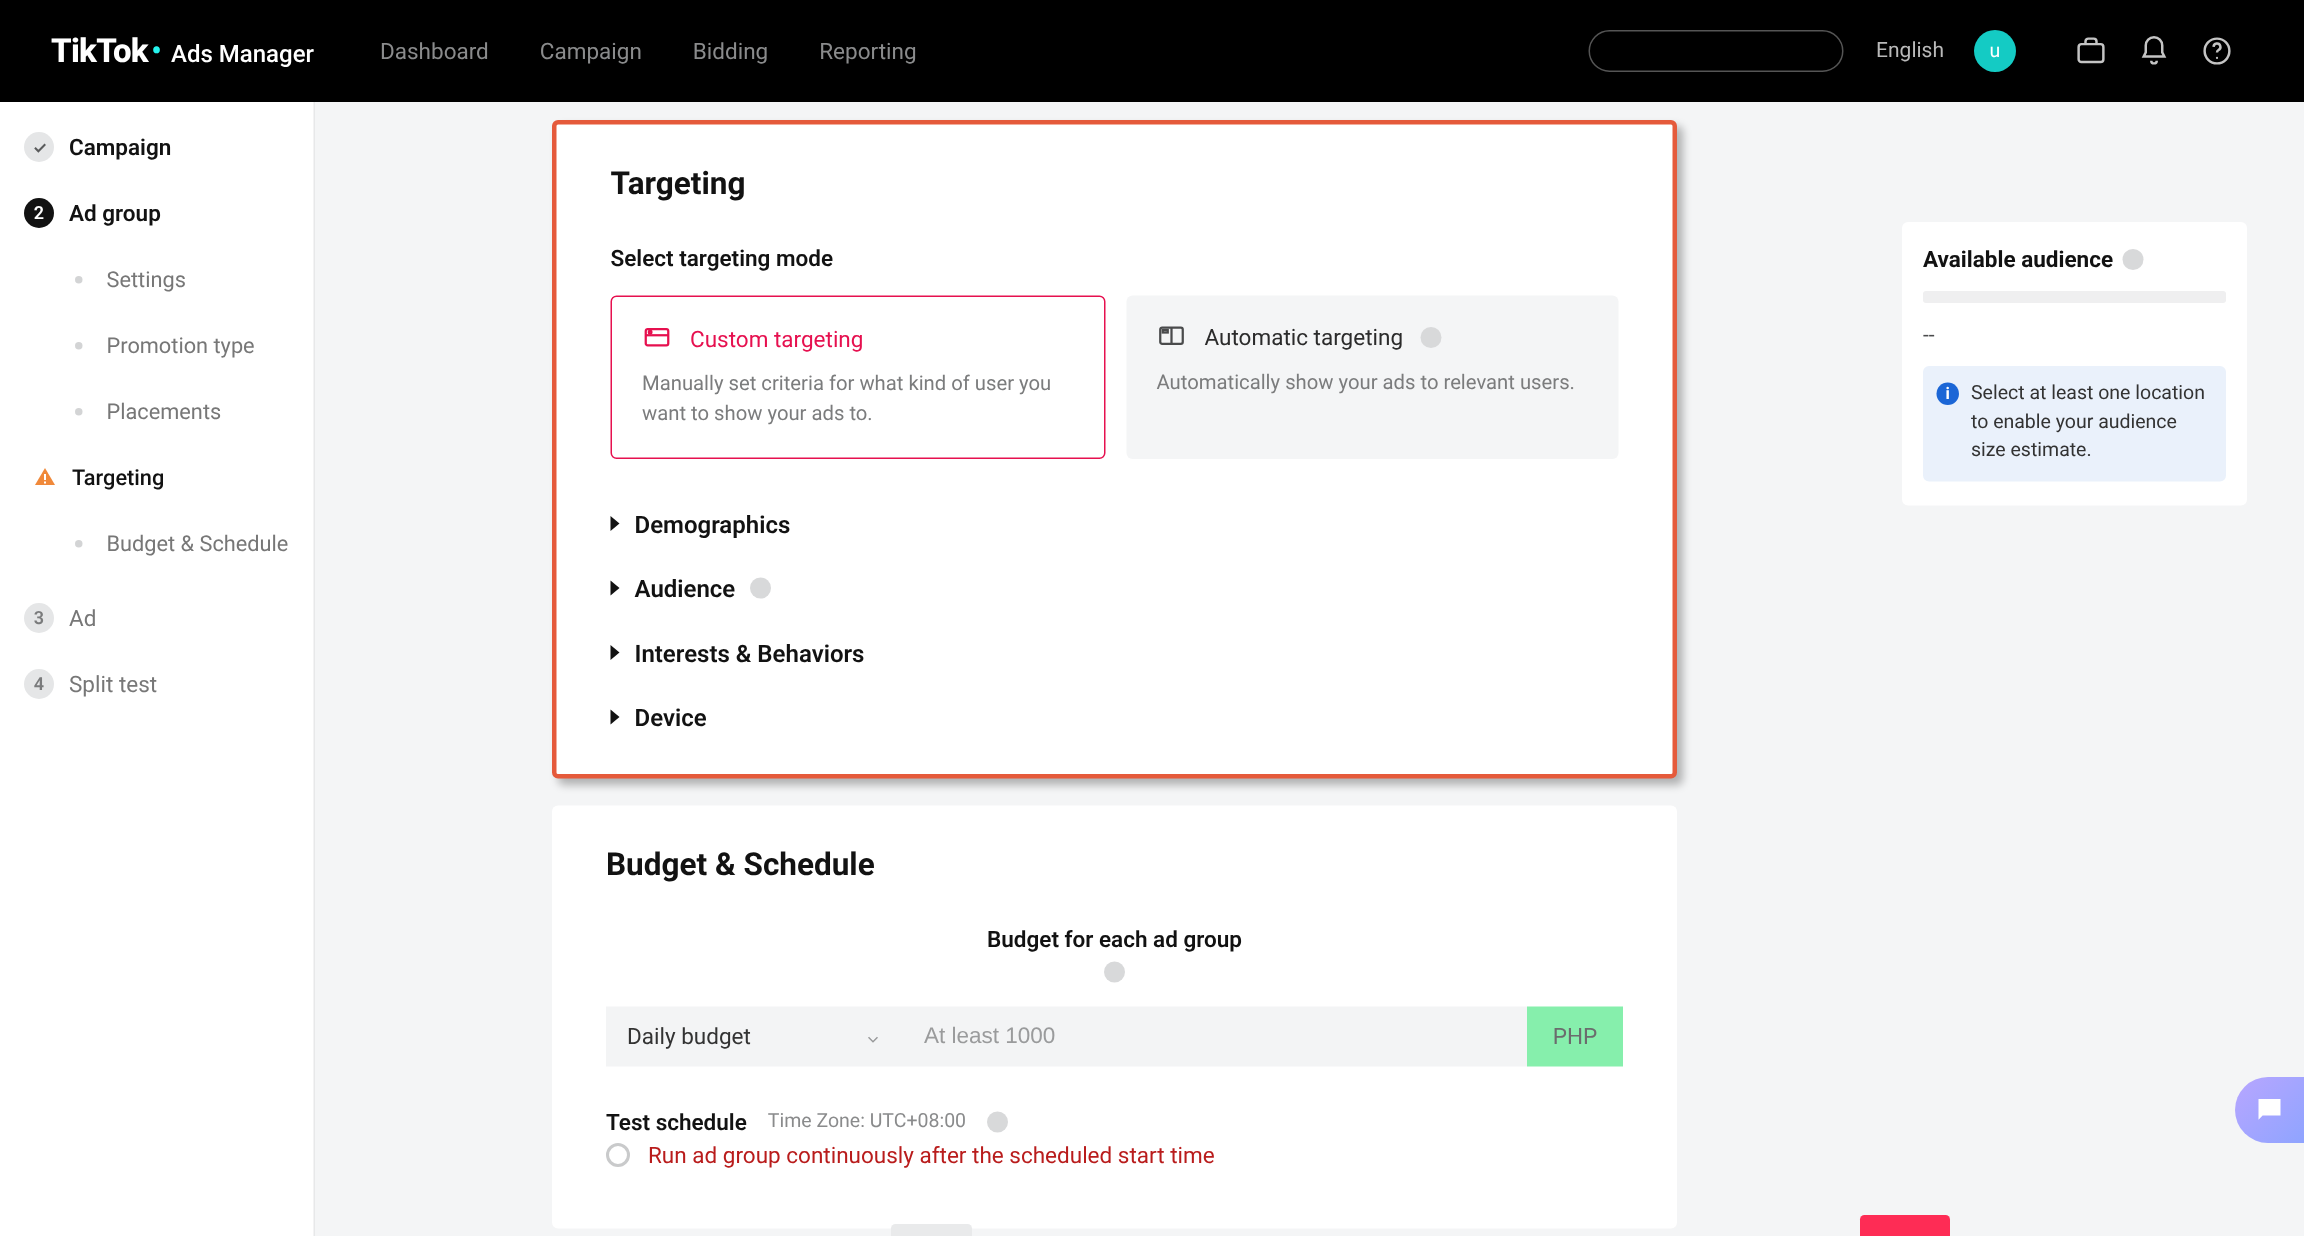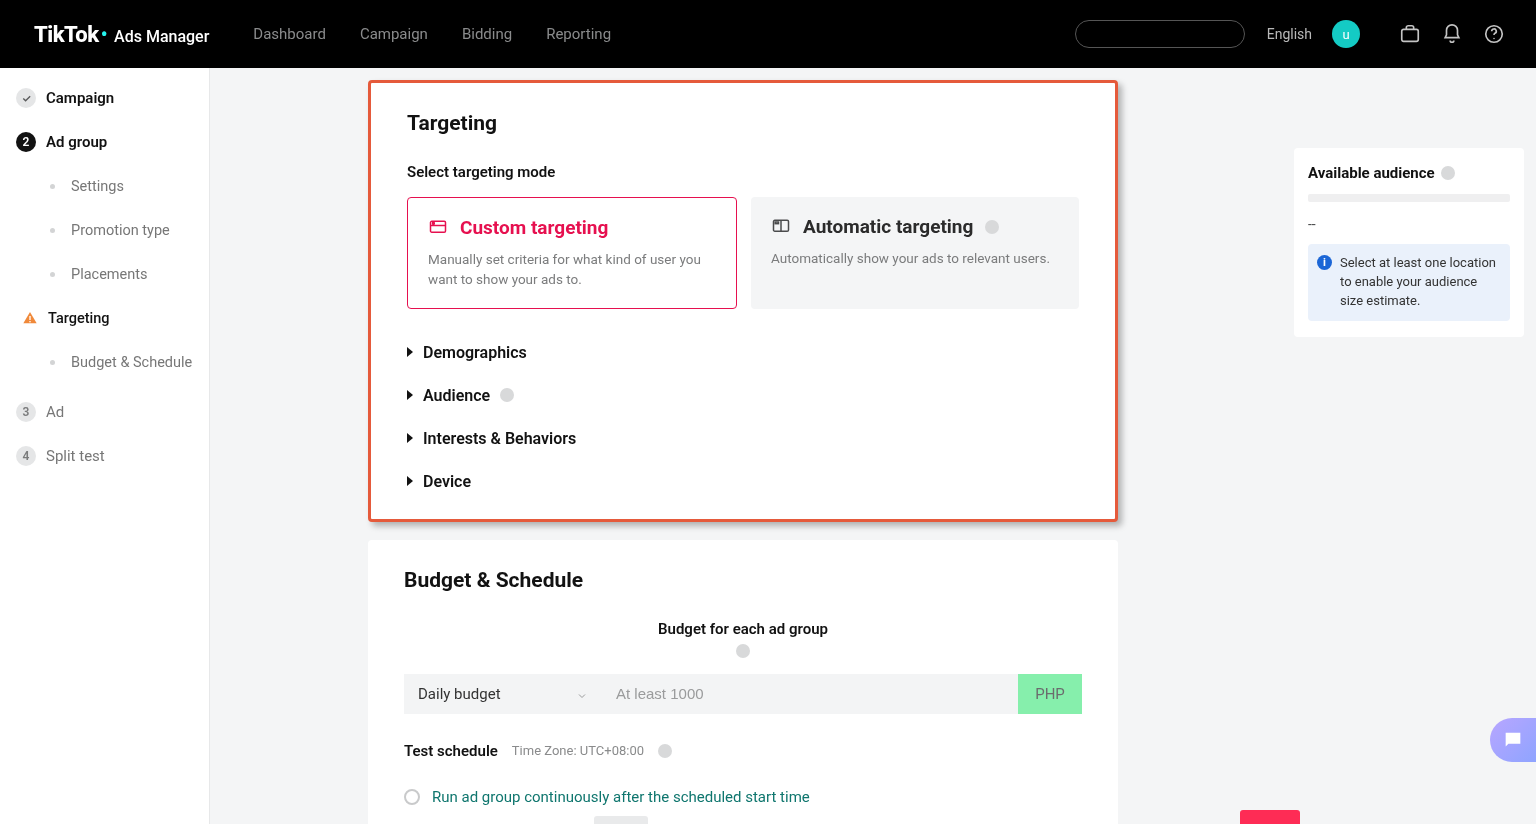--- a/index.html
+++ b/index.html
@@ -13,21 +13,21 @@
     position: relative;
   }
 
   
   .header {
     background: #000;
     color: #fff;
     height: 68px;
     display: flex;
     align-items: center;
-    padding: 0 30px 0 34px;
+    padding: 0 46px 0 34px;
   }
   .brand { display: flex; align-items: baseline; gap: 2px; }
   .brand .tt { font-weight: 800; font-size: 22px; letter-spacing: -0.5px; }
   .brand .cyan { color:#25f4ee; font-size:22px; line-height:0; }
   .brand .mgr { font-size: 16px; font-weight:500; color:#fff; margin-left:4px; }
   .nav { display:flex; gap:34px; margin-left:44px; }
   .nav a { color:#8a8b8c; font-size:15px; text-decoration:none; }
   .hspacer { flex:1; }
   .hpill {
     width:170px; height:28px; border:1.5px solid #555; border-radius:14px;
@@ -73,21 +73,21 @@
   .card h2 { font-size:21px; font-weight:700; margin-bottom:28px; }
   .sublabel { font-size:15px; font-weight:600; margin:8px 0 16px 0; display:flex; align-items:center; gap:6px;}
   .qmark { width:14px; height:14px; border-radius:50%; background:#d8d9da; display:inline-block; }
 
   .modes { display:flex; gap:14px; }
   .modecard {
     flex:1; border-radius:4px; padding:18px 20px 18px 20px;
   }
   .modecard.sel { border:1.5px solid #e6104f; background:#fff;}
   .modecard.unsel { background:#f4f5f6; }
-  .modecard .mh { display:flex; align-items:center; gap:12px; font-size:19px; font-weight:700; margin-bottom:10px;}
+  .modecard .mh { display:flex; align-items:center; gap:12px; font-size:15px; font-weight:400; margin-bottom:10px;}
   .modecard.sel .mh { color:#e6104f;}
   .modecard.unsel .mh { color:#2b2b2b;}
   .modecard p { font-size:13.5px; color:#7b7c7d; line-height:1.5;}
   .msvg { width:20px; height:20px; }
   .msvg.sel path, .msvg.sel rect { stroke:#e6104f; }
   .msvg.un path, .msvg.un rect { stroke:#4a4b4c; }
 
   .accrow { display:flex; align-items:center; gap:10px; font-size:16px; font-weight:600; margin-top:24px; cursor:pointer;}
   .tri { width:0; height:0; border-top:5px solid transparent; border-bottom:5px solid transparent; border-left:6px solid #121212; }
 
@@ -101,26 +101,26 @@
     flex:1; background:#f3f4f5; border:none; height:40px; padding:0 14px; font-size:15px; color:#333;
   }
   .binput::placeholder { color:#9a9b9c; }
   .bcur { width:64px; background:#86efac; height:40px; display:flex; align-items:center; justify-content:center; color:#6b6c6d; font-size:15px;}
   .chev { width:12px; height:12px; }
   .chev svg { width:12px; height:12px; stroke:#9a9b9c; stroke-width:2; fill:none;}
 
   .tsrow { display:flex; align-items:center; gap:14px; margin-top:28px;}
   .tsrow .lbl { font-size:15px; font-weight:600;text-align:center;}
   .tsrow .tz  { font-size:13px; color:#8a8b8c;}
-  .radrow { display:flex; align-items:center; gap:12px; margin-top:28px; color:#0f766e; font-size:15px;}
+  .radrow { display:flex; align-items:center; gap:12px; margin-top:4px; color:#b91c1c; font-size:15px;}
   .rad { width:16px; height:16px; border-radius:50%; border:2px solid #c9cacb; }
 
   
   .rpanel {
-    position:absolute; top:80px; right:12px; width:230px;
+    position:absolute; top:80px; right:38px; width:230px;
     background:#fff; border-radius:4px; padding:16px 14px 16px 14px;
     box-shadow:0 0 0 rgba(0,0,0,0);
   }
   .rpanel h3 { font-size:15px; font-weight:700; display:flex; align-items:center; gap:6px; margin-bottom:12px;}
   .rskel { height:8px; background:#efeff0; border-radius:2px; margin:8px 0 14px 0;}
   .rdash { font-size:14px; color:#4a4b4c; margin-bottom:12px;}
   .alertbox { background:#eaf1fb; border-radius:4px; padding:10px 10px 10px 32px; font-size:13px; color:#333; position:relative; line-height:1.45;}
   .alertbox .ai { position:absolute; left:9px; top:11px; width:15px; height:15px; border-radius:50%; background:#1b66d6; color:#fff; display:flex; align-items:center; justify-content:center; font-size:11px; font-weight:700;}
 
   

